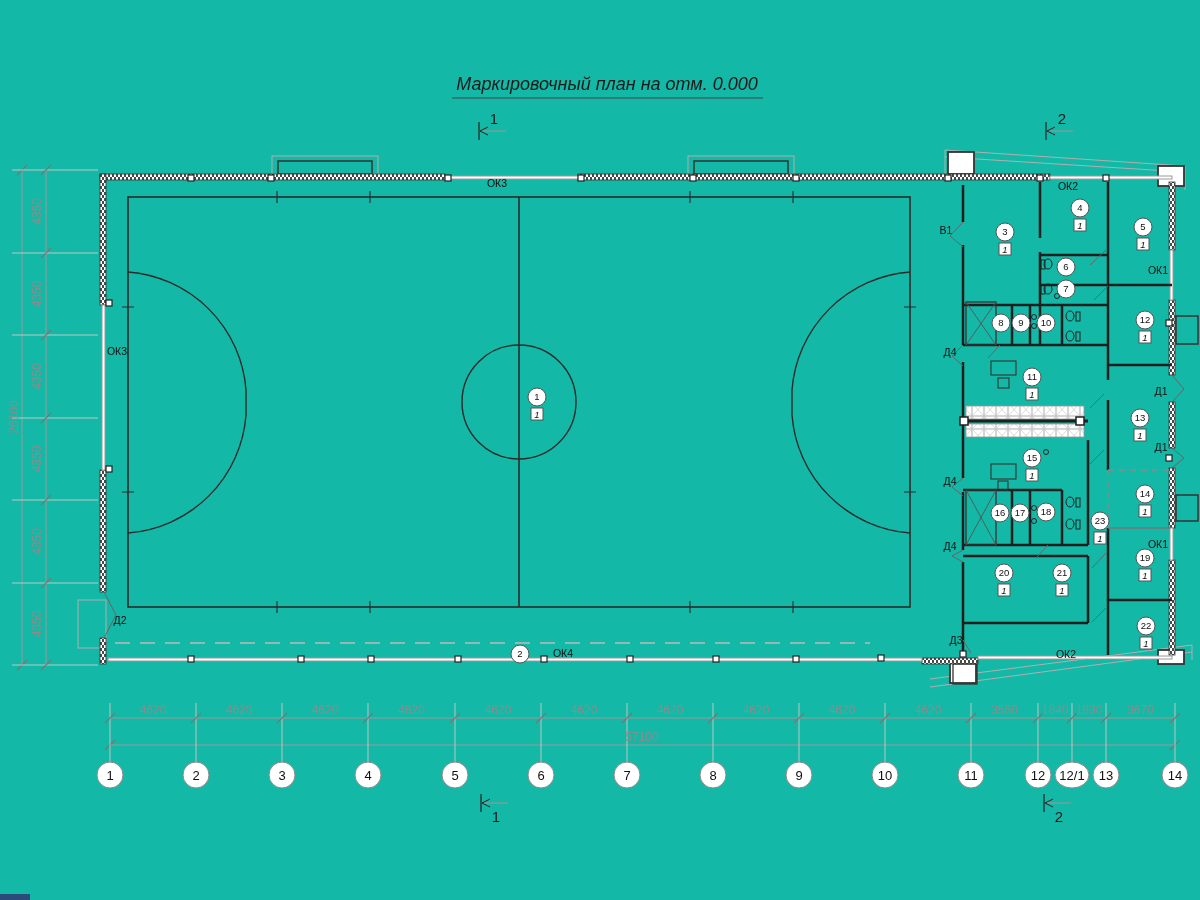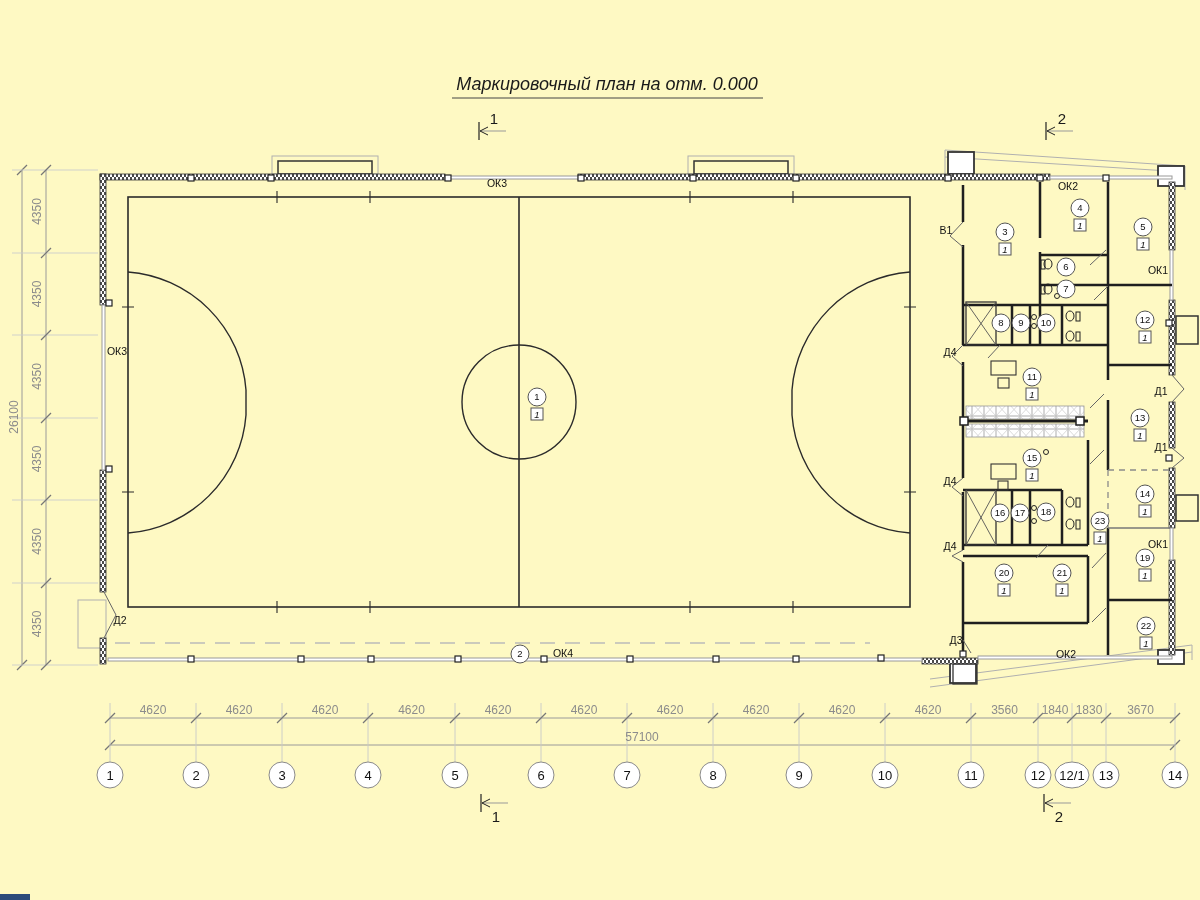--- a/index.html
+++ b/index.html
@@ -1,16 +1,16 @@
 <!DOCTYPE html>
 <html><head>
 <meta charset="utf-8">
 <style>
   html,body{margin:0;padding:0;background:#ffffff;}
-  .stage{position:relative;width:1200px;height:900px;background:#fef9c3;overflow:hidden;
+  .stage{position:relative;width:1200px;height:900px;background:#14b8a6;overflow:hidden;
          font-family:"Liberation Sans", sans-serif;}
   svg{display:block}
   text{font-family:"Liberation Sans", sans-serif;}
   .title-text{font-size:18px;font-style:italic;fill:#1a1a1a;}
   .sec-num{font-size:15px;fill:#1a1a1a;}
 </style>
 </head>
 <body>
 <div class="stage">
 

